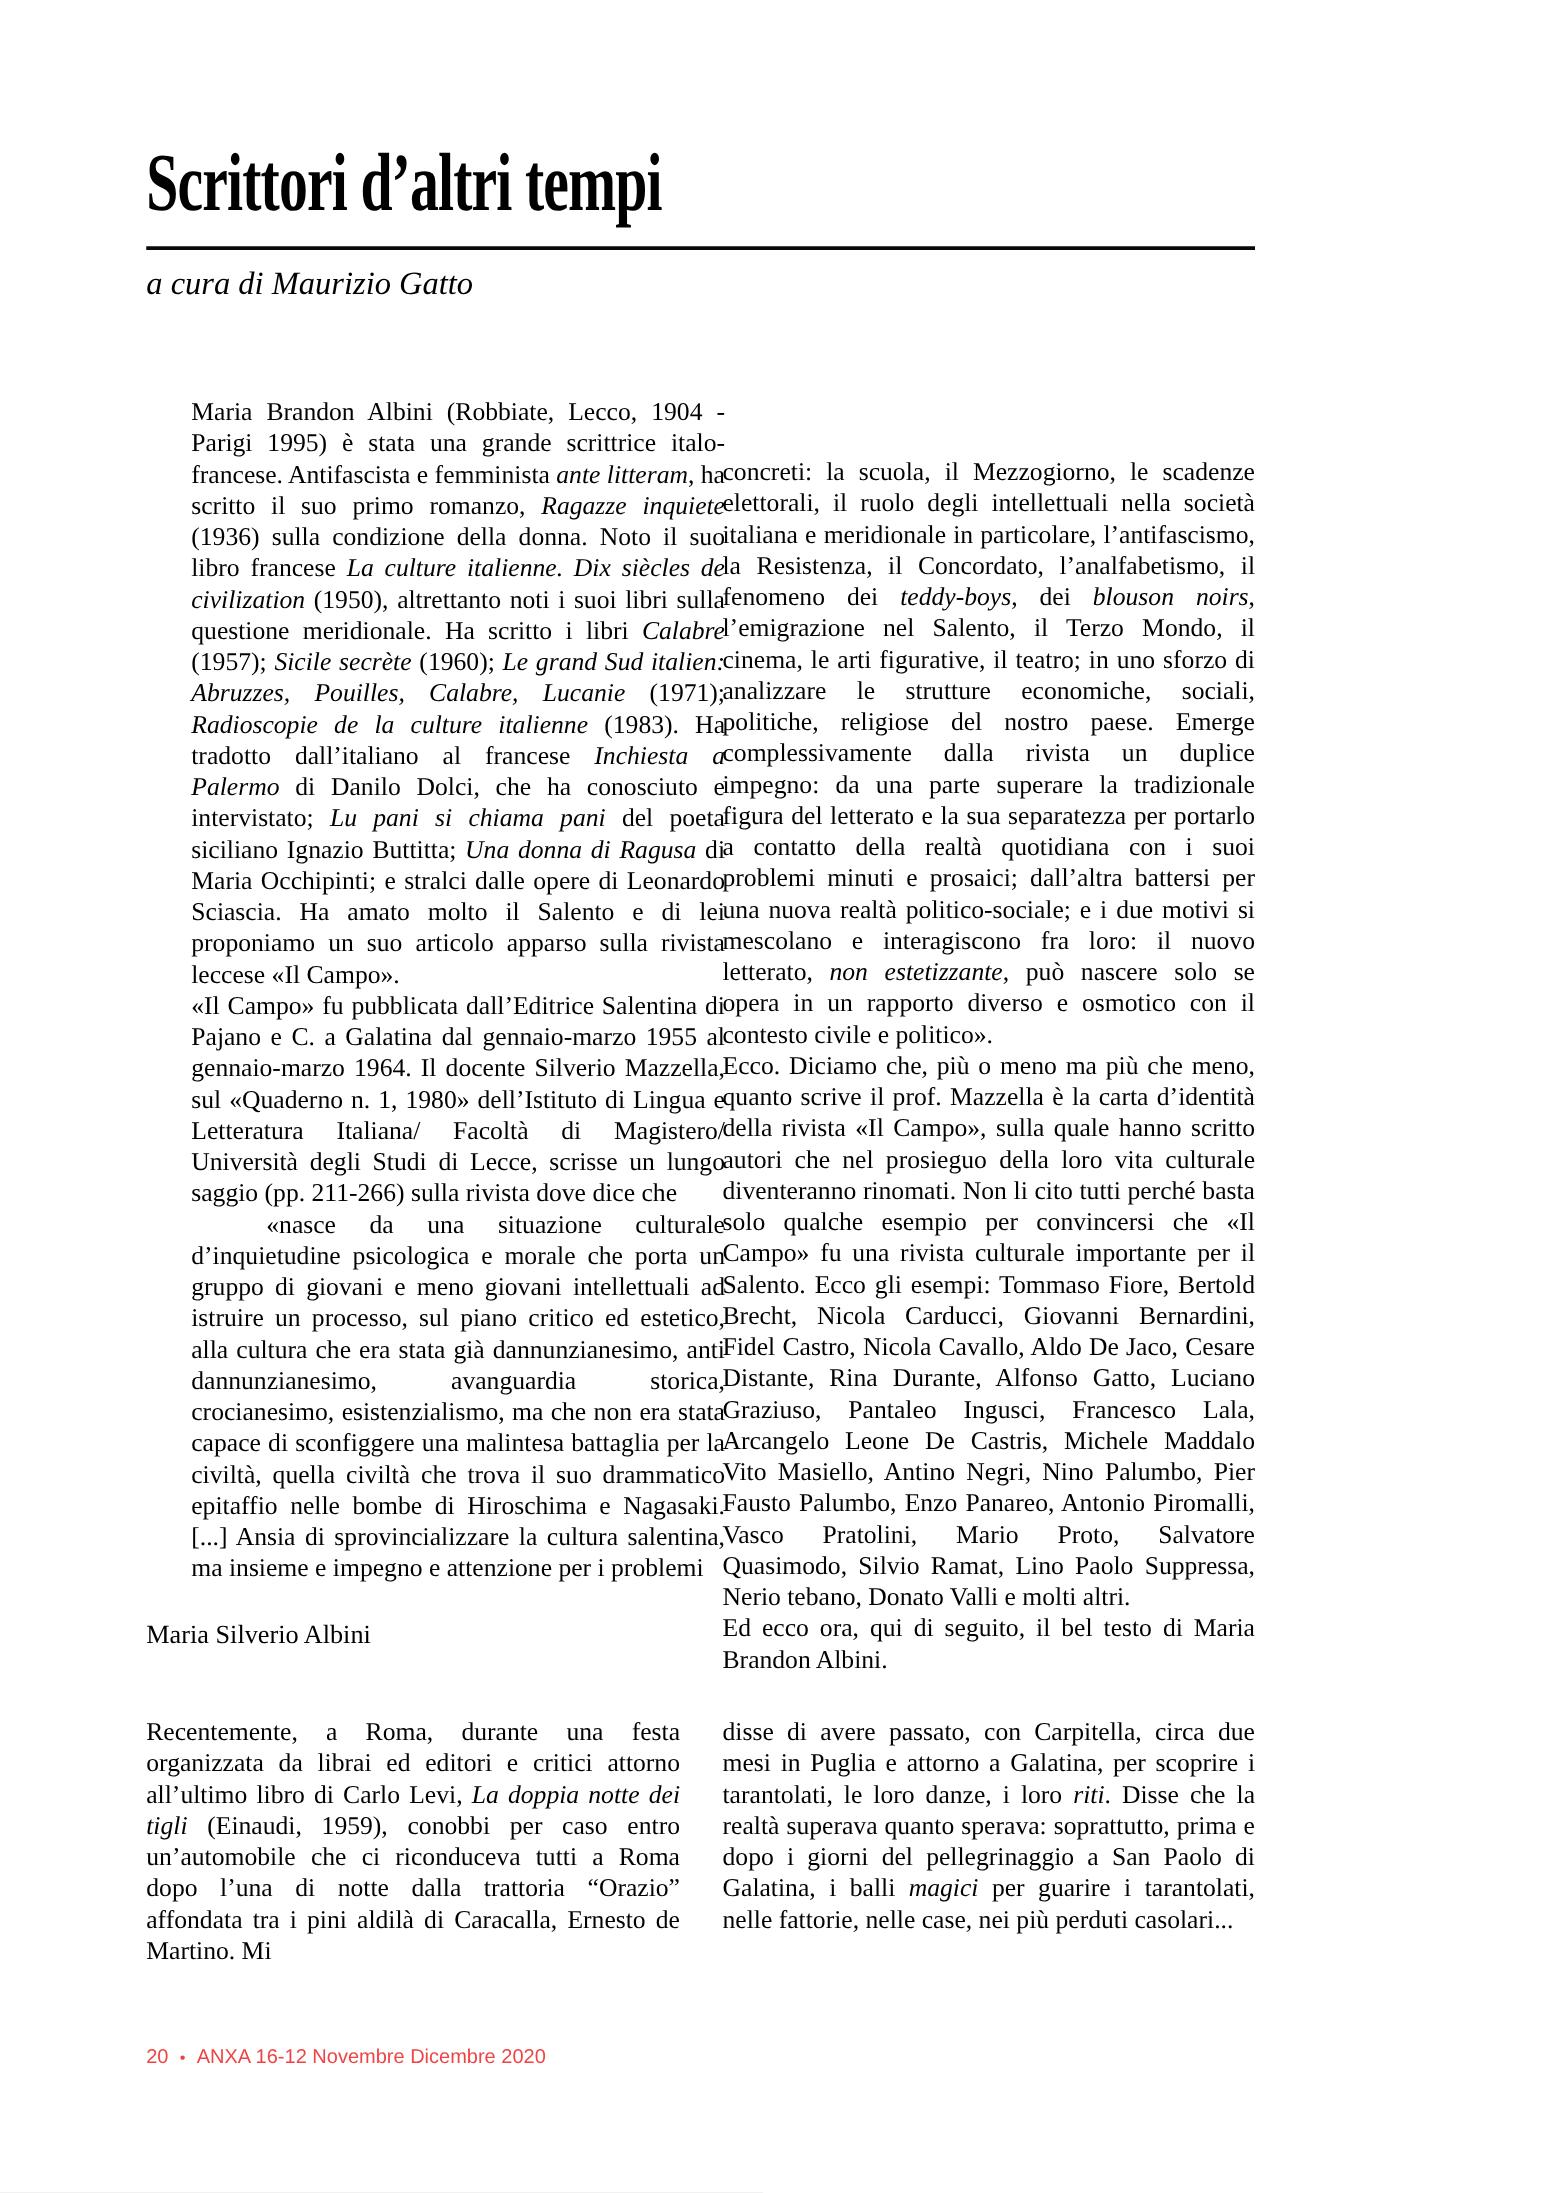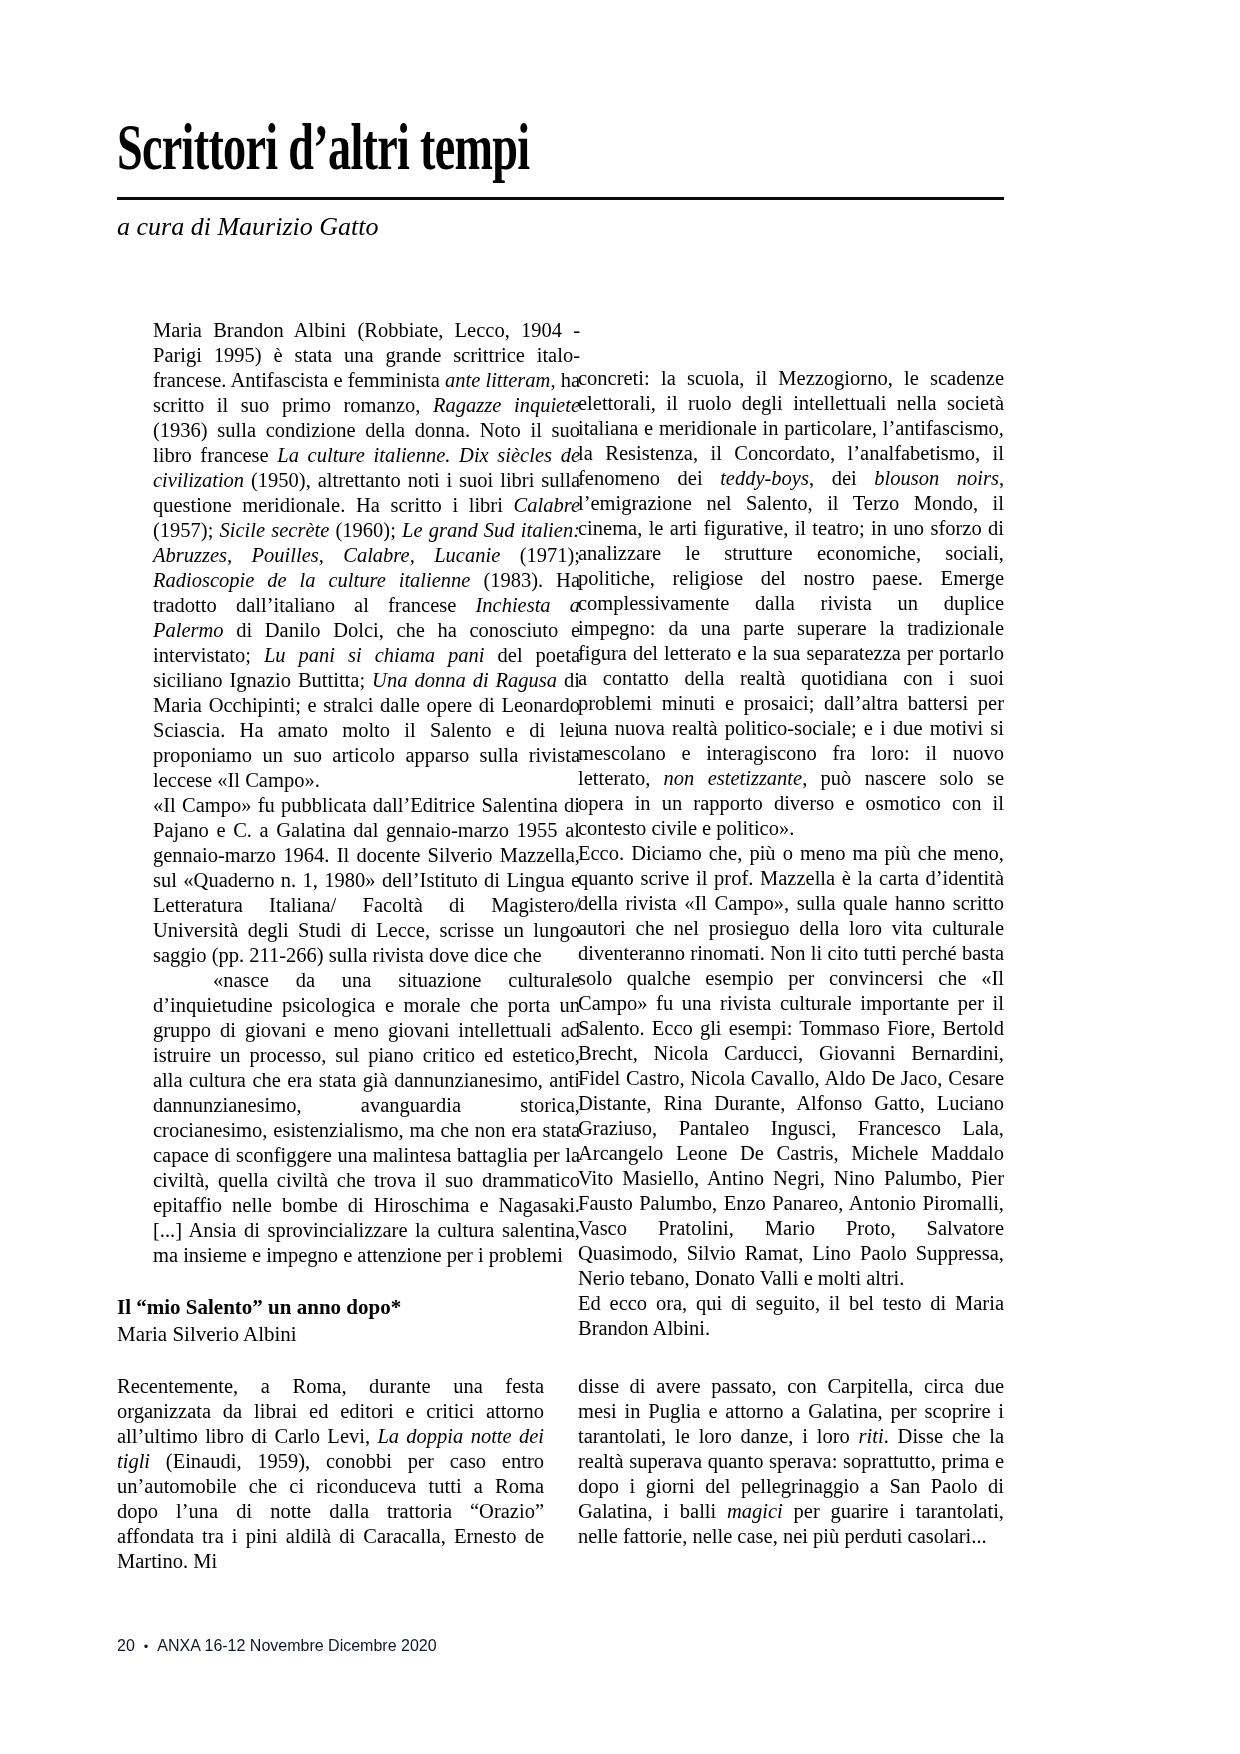--- a/index.html
+++ b/index.html
@@ -40,21 +40,21 @@
   .col-intro-left  { left:117px; top:318px; width:427px;margin-left:36px; }
   .col-intro-right { left:578px; top:318px; width:426px;margin-top:48px; }
   .heading-block { position:absolute; left:117px; top:1294px; width:427px; }
   .h-title  { font-weight:700; font-size:21px; line-height:27px; }
   .h-author { font-size:21px; line-height:27px; }
   .col-article-left  { left:117px; top:1374px; width:427px; }
   .col-article-right { left:578px; top:1374px; width:426px; }
   .footer {
     position:absolute; left:117px; top:1636px;
     font-family:"Liberation Sans", sans-serif;
-    font-size:16px; line-height:20px; color:#0f172a;
+    font-size:16px; line-height:20px; color:#ef4444;
     display:flex; align-items:baseline; gap:9px;
     white-space:nowrap;
   }
   .footer .dot { font-size:13px; }
 </style>
 </head>
 <body>
 
 <div class="page">
 
@@ -70,21 +70,20 @@
       <p class="indent"><span>«nasce da una situazione culturale d’inquietudine psicologica e morale che porta un gruppo di giovani e meno giovani intellettuali ad istruire un processo, sul piano critico ed estetico, alla cultura che era stata già dannunzianesimo, anti dannunzianesimo, avanguardia storica, crocianesimo, esistenzialismo, ma che non era stata capace di sconfiggere una malintesa battaglia per la civiltà, quella civiltà che trova il suo drammatico epitaffio nelle bombe di Hiroschima e Nagasaki. [...] Ansia di sprovincializzare la cultura salentina, ma insieme e impegno e attenzione per i problemi</span></p>
     </div>
 
   <div class="col col-intro-right">
       <p><span>concreti: la scuola, il Mezzogiorno, le scadenze elettorali, il ruolo degli intellettuali nella società italiana e meridionale in particolare, l’antifascismo, la Resistenza, il Concordato, l’analfabetismo, il fenomeno dei </span><span class="it">teddy-boys</span><span>, dei </span><span class="it">blouson noirs</span><span>, l’emigrazione nel Salento, il Terzo Mondo, il cinema, le arti figurative, il teatro; in uno sforzo di analizzare le strutture economiche, sociali, politiche, religiose del nostro paese. Emerge complessivamente dalla rivista un duplice impegno: da una parte superare la tradizionale figura del letterato e la sua separatezza per portarlo a contatto della realtà quotidiana con i suoi problemi minuti e prosaici; dall’altra battersi per una nuova realtà politico-sociale; e i due motivi si mescolano e interagiscono fra loro: il nuovo letterato, </span><span class="it">non estetizzante</span><span>, può nascere solo se opera in un rapporto diverso e osmotico con il contesto civile e politico».</span></p>
       <p><span>Ecco. Diciamo che, più o meno ma più che meno, quanto scrive il prof. Mazzella è la carta d’identità della rivista «Il Campo», sulla quale hanno scritto autori che nel prosieguo della loro vita culturale diventeranno rinomati. Non li cito tutti perché basta solo qualche esempio per convincersi che «Il Campo» fu una rivista culturale importante per il Salento. Ecco gli esempi: Tommaso Fiore, Bertold Brecht, Nicola Carducci, Giovanni Bernardini, Fidel Castro, Nicola Cavallo, Aldo De Jaco, Cesare Distante, Rina Durante, Alfonso Gatto, Luciano Graziuso, Pantaleo Ingusci, Francesco Lala, Arcangelo Leone De Castris, Michele Maddalo Vito Masiello, Antino Negri, Nino Palumbo, Pier Fausto Palumbo, Enzo Panareo, Antonio Piromalli, Vasco Pratolini, Mario Proto, Salvatore Quasimodo, Silvio Ramat, Lino Paolo Suppressa, Nerio tebano, Donato Valli e molti altri.</span></p>
       <p><span>Ed ecco ora, qui di seguito, il bel testo di Maria Brandon Albini.</span></p>
     </div>
 
   <div class="heading-block">
-    <div class="h-title">Il “mio Salento” un anno dopo*</div>
     <div class="h-author">Maria Silverio Albini</div>
   </div>
 
   <div class="col col-article-left">
       <p><span>Recentemente, a Roma, durante una festa organizzata da librai ed editori e critici attorno all’ultimo libro di Carlo Levi, </span><span class="it">La doppia notte dei tigli</span><span> (Einaudi, 1959), conobbi per caso entro un’automobile che ci riconduceva tutti a Roma dopo l’una di notte dalla trattoria “Orazio” affondata tra i pini aldilà di Caracalla, Ernesto de Martino. Mi</span></p>
     </div>
 
   <div class="col col-article-right">
       <p><span>disse di avere passato, con Carpitella, circa due mesi in Puglia e attorno a Galatina, per scoprire i tarantolati, le loro danze, i loro </span><span class="it">riti</span><span>. Disse che la realtà superava quanto sperava: soprattutto, prima e dopo i giorni del pellegrinaggio a San Paolo di Galatina, i balli </span><span class="it">magici</span><span> per guarire i tarantolati, nelle fattorie, nelle case, nei più perduti casolari...</span></p>
     </div>

